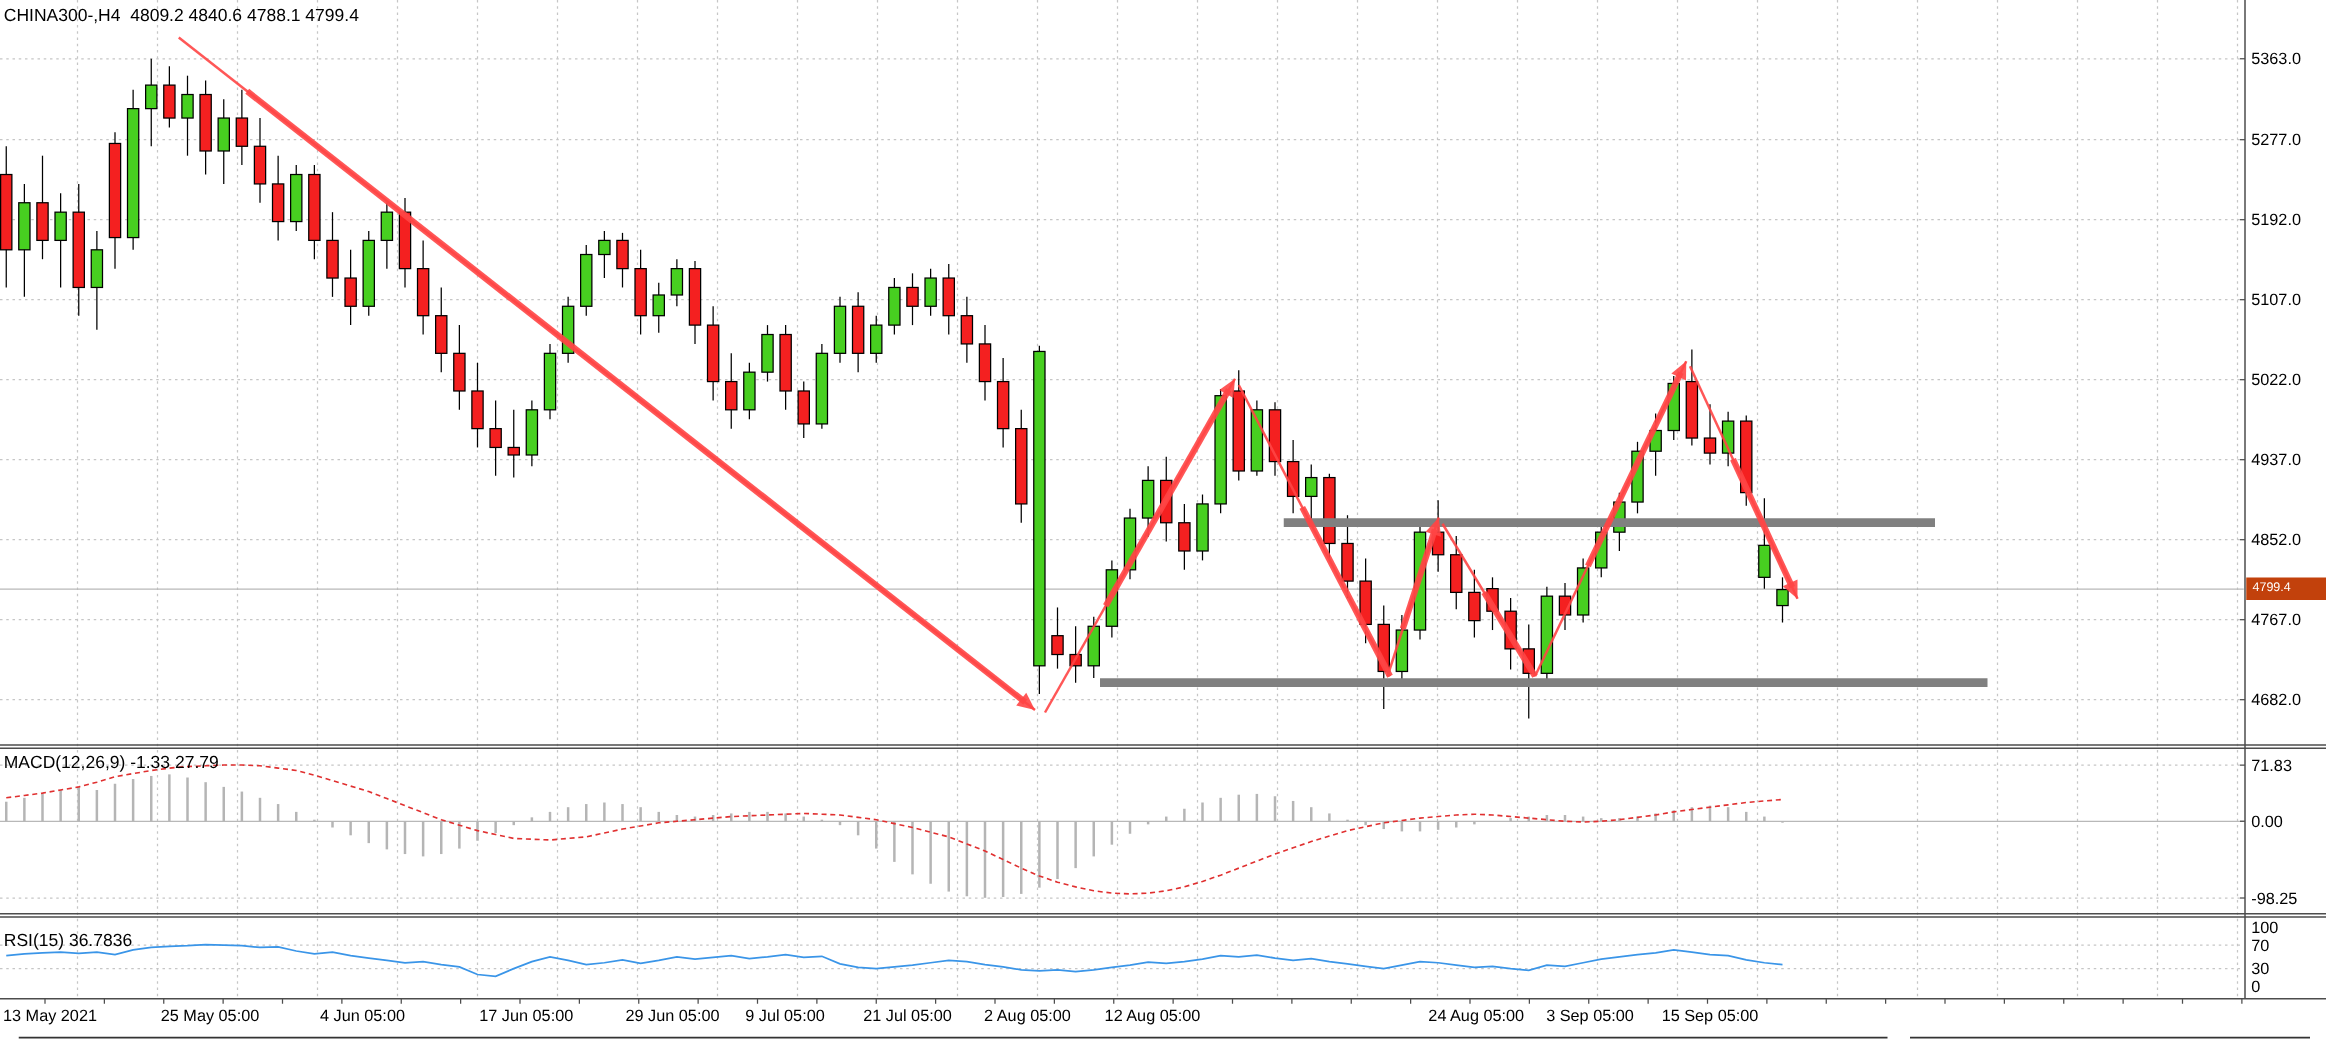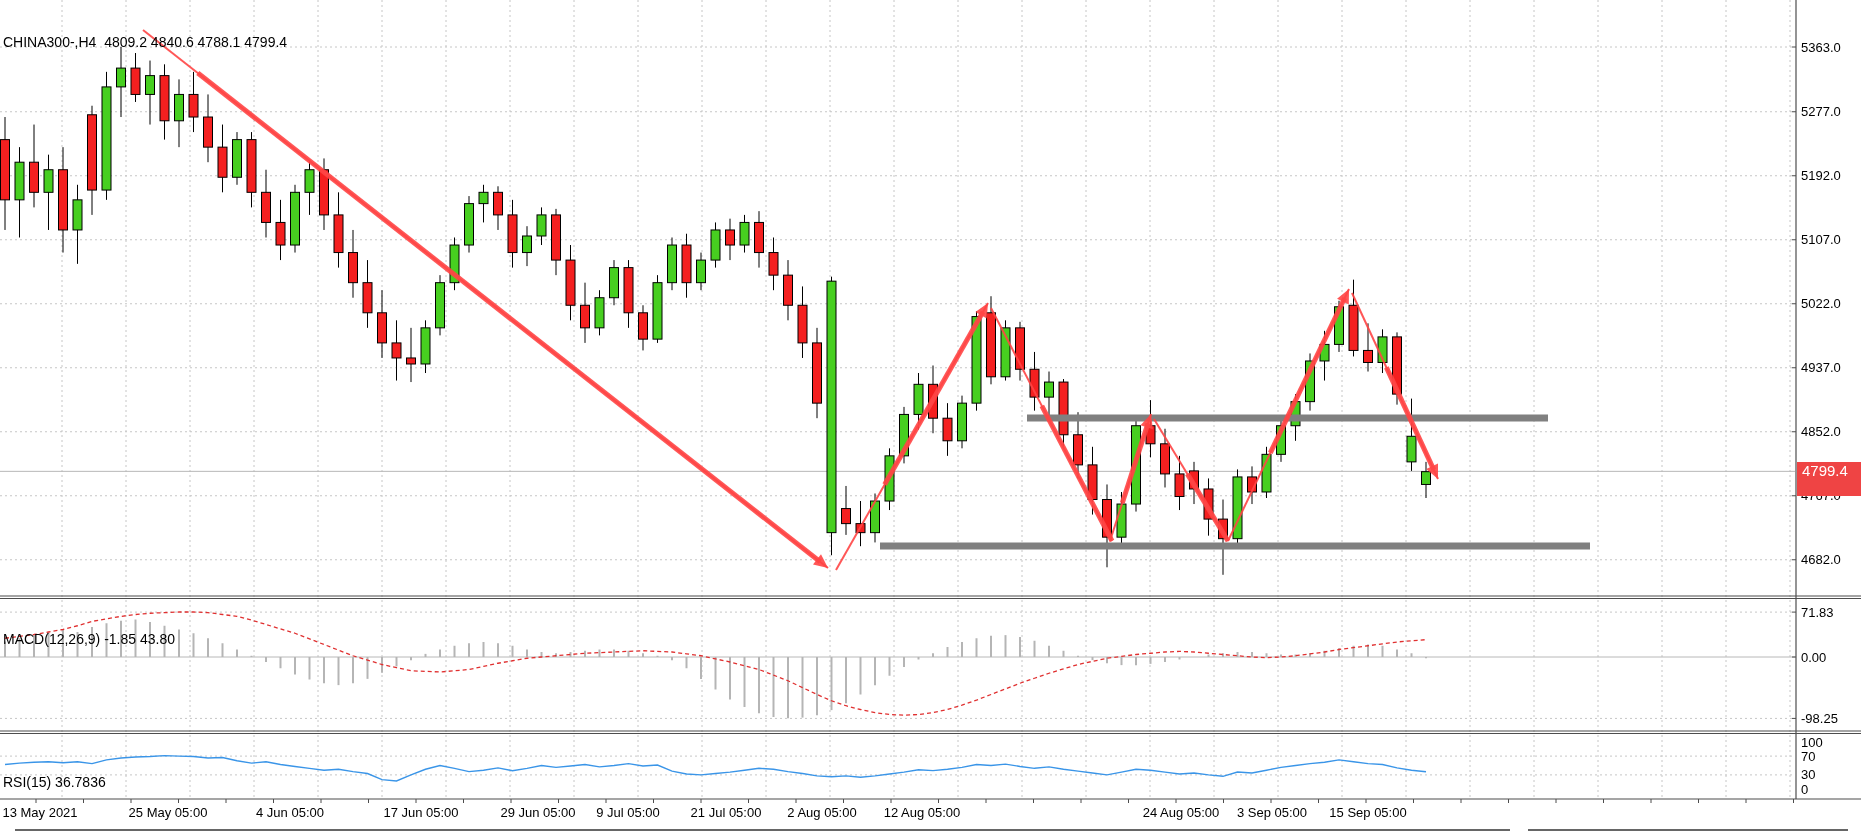--- a/index.html
+++ b/index.html
@@ -1,24 +1,24 @@
 <!DOCTYPE html>
 <html><head>
 <meta charset="utf-8">
 <style>
   html,body{margin:0;padding:0;background:#fff;}
   #stage{position:relative;width:1861px;height:836px;background:#fff;overflow:hidden;
          font-family:"Liberation Sans",sans-serif;}
   #chart-svg-holder{position:absolute;left:0;top:0;width:1861px;height:836px;}
-  .corner-label{position:absolute;color:#000;font-size:14px;white-space:pre;z-index:5;margin-top:30px;}
+  .corner-label{position:absolute;color:#000;font-size:14px;white-space:pre;z-index:5;}
   #title-label{left:3px;top:4px;font-weight:500;}
   #macd-label{left:3px;top:601px;}
   #rsi-label{left:3px;top:744px;}
-  #price-tag{position:absolute;left:1797px;top:462px;width:64px;height:34px;background:#ef4444;
-             color:#fff;font-size:15px;line-height:18px;padding-left:5px;box-sizing:border-box;z-index:6;}
+  #price-tag{position:absolute;left:1797px;top:462px;width:64px;height:18px;background:#c2410c;
+             color:#fff;font-size:10px;line-height:18px;padding-left:5px;box-sizing:border-box;z-index:6;}
 </style>
 </head>
 <body>
 
 <div id="stage">
   <div id="chart-svg-holder"><svg width="1861" height="836">
         <rect x="0" y="0" width="1861" height="836" fill="#fff"></rect>
         <line x1="62" y1="0" x2="62" y2="799" stroke="#c6c6c6" stroke-width="1" stroke-dasharray="2 3"></line>
         <line x1="126" y1="0" x2="126" y2="799" stroke="#c6c6c6" stroke-width="1" stroke-dasharray="2 3"></line>
         <line x1="190" y1="0" x2="190" y2="799" stroke="#c6c6c6" stroke-width="1" stroke-dasharray="2 3"></line>
@@ -463,16 +463,16 @@
         <text x="538" y="817" fill="#000" font-size="13px" font-family="&quot;Liberation Sans&quot;,sans-serif" text-anchor="middle">29 Jun 05:00</text>
         <text x="628" y="817" fill="#000" font-size="13px" font-family="&quot;Liberation Sans&quot;,sans-serif" text-anchor="middle">9 Jul 05:00</text>
         <text x="726" y="817" fill="#000" font-size="13px" font-family="&quot;Liberation Sans&quot;,sans-serif" text-anchor="middle">21 Jul 05:00</text>
         <text x="822" y="817" fill="#000" font-size="13px" font-family="&quot;Liberation Sans&quot;,sans-serif" text-anchor="middle">2 Aug 05:00</text>
         <text x="922" y="817" fill="#000" font-size="13px" font-family="&quot;Liberation Sans&quot;,sans-serif" text-anchor="middle">12 Aug 05:00</text>
         <text x="1181" y="817" fill="#000" font-size="13px" font-family="&quot;Liberation Sans&quot;,sans-serif" text-anchor="middle">24 Aug 05:00</text>
         <text x="1272" y="817" fill="#000" font-size="13px" font-family="&quot;Liberation Sans&quot;,sans-serif" text-anchor="middle">3 Sep 05:00</text>
         <text x="1368" y="817" fill="#000" font-size="13px" font-family="&quot;Liberation Sans&quot;,sans-serif" text-anchor="middle">15 Sep 05:00</text>
       </svg></div>
   <div id="title-label" class="corner-label">CHINA300-,H4  4809.2 4840.6 4788.1 4799.4</div>
-  <div id="macd-label" class="corner-label">MACD(12,26,9) -1.85 43.80</div>
+  <div id="macd-label" class="corner-label">MACD(12,26,9) -1.33 27.79</div>
   <div id="rsi-label" class="corner-label">RSI(15) 36.7836</div>
   <div id="price-tag">4799.4</div>
 </div>
 
 </body></html>

